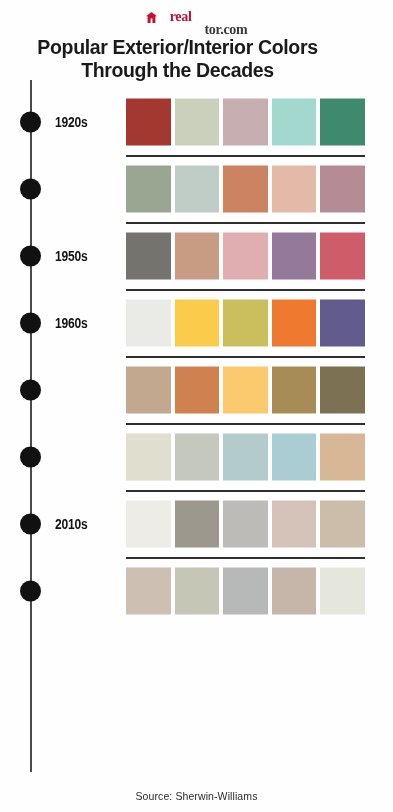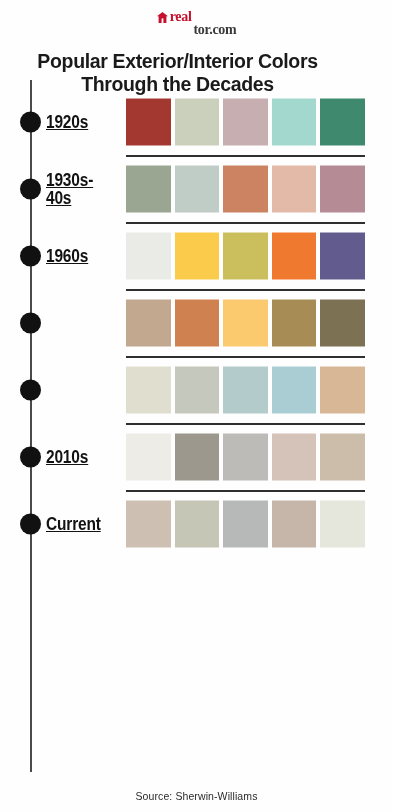--- a/index.html
+++ b/index.html
@@ -21,21 +21,21 @@
 
   
   .brand {
     position: absolute;
     top: 9px;
     left: 0;
     width: 393px;
     display: flex;
     align-items: center;
     justify-content: center;
-    gap: 2px;
+    gap: 13px;
     height: 16px;
   }
   .brand-house {
     width: 11px;
     height: 11px;
     position: relative;
     display: inline-block;
   }
   .brand-house svg { display: block; }
   .brand-word {
@@ -44,21 +44,21 @@
     font-weight: 700;
     letter-spacing: -0.3px;
     line-height: 1;
   }
   .brand-red { color: #c8102e; }
   .brand-dark { color: #3a3a3a; margin-top: 26px; }
 
   
   .title {
     position: absolute;
-    top: 50px;
+    top: 36px;
     left: 0;
     width: 355px;
     text-align: center;
     font-size: 19.5px;
     font-weight: 700;
     line-height: 1.17;
     color: #1a1a1a;
     letter-spacing: -0.35px;
     padding: 0 18px;
   }
@@ -103,32 +103,31 @@
     top: 50%;
     transform: translateY(-50%);
     width: 21px;
     height: 21px;
     border-radius: 50%;
     background: #111111;
   }
 
   .decade-label {
     position: absolute;
-    left: 46px;
+    left: 55px;
     top: 50%;
     transform: translateY(-50%);
     width: 78px;
     font-family: "Liberation Sans Narrow", "Liberation Sans", sans-serif;
-    font-size: 18px;
+    font-size: 14px;
     font-weight: 700;
     color: #121212;
     line-height: 1.0;
     letter-spacing: -0.2px;
     transform-origin: left center;
-    text-decoration: underline;
   }
   .decade-label span {
     display: block;
     transform: scaleX(0.86);
     transform-origin: left center;
     white-space: nowrap;
   }
 
   .swatches {
     position: absolute;
@@ -190,36 +189,46 @@
           <div class="swatch" title="#a33830" style="background: rgb(163, 56, 48);"></div>
           <div class="swatch" title="#cbd0bd" style="background: rgb(203, 208, 189);"></div>
           <div class="swatch" title="#c7aeb1" style="background: rgb(199, 174, 177);"></div>
           <div class="swatch" title="#a3d8cf" style="background: rgb(163, 216, 207);"></div>
           <div class="swatch" title="#3f8a6e" style="background: rgb(63, 138, 110);"></div>
         </div>
       </div>
       <div class="row">
         <div class="row-divider"></div>
         <div class="dot"></div>
-        <div class="decade-label">
-          <span>1930s-</span>
-          <span>40s</span>
-        </div>
         <div class="swatches">
           <div class="swatch" title="#9aa691" style="background: rgb(154, 166, 145);"></div>
           <div class="swatch" title="#bfcdc6" style="background: rgb(191, 205, 198);"></div>
           <div class="swatch" title="#cc8362" style="background: rgb(204, 131, 98);"></div>
           <div class="swatch" title="#e3b9a8" style="background: rgb(227, 185, 168);"></div>
           <div class="swatch" title="#b58b96" style="background: rgb(181, 139, 150);"></div>
         </div>
       </div>
       <div class="row">
         <div class="row-divider"></div>
         <div class="dot"></div>
         <div class="decade-label">
+          <span>1950s</span>
+        </div>
+        <div class="swatches">
+          <div class="swatch" title="#74736e" style="background: rgb(116, 115, 110);"></div>
+          <div class="swatch" title="#c79c83" style="background: rgb(199, 156, 131);"></div>
+          <div class="swatch" title="#e0aeb0" style="background: rgb(224, 174, 176);"></div>
+          <div class="swatch" title="#95799a" style="background: rgb(149, 121, 154);"></div>
+          <div class="swatch" title="#cf5d69" style="background: rgb(207, 93, 105);"></div>
+        </div>
+      </div>
+      <div class="row">
+        <div class="row-divider"></div>
+        <div class="dot"></div>
+        <div class="decade-label">
           <span>1960s</span>
         </div>
         <div class="swatches">
           <div class="swatch" title="#eaeae6" style="background: rgb(234, 234, 230);"></div>
           <div class="swatch" title="#fbcc4b" style="background: rgb(251, 204, 75);"></div>
           <div class="swatch" title="#cbbe5d" style="background: rgb(203, 190, 93);"></div>
           <div class="swatch" title="#ef7a2f" style="background: rgb(239, 122, 47);"></div>
           <div class="swatch" title="#625b8e" style="background: rgb(98, 91, 142);"></div>
         </div>
       </div>
@@ -255,23 +264,20 @@
           <div class="swatch" title="#eeece7" style="background: rgb(238, 236, 231);"></div>
           <div class="swatch" title="#9c988d" style="background: rgb(156, 152, 141);"></div>
           <div class="swatch" title="#bcbbb8" style="background: rgb(188, 187, 184);"></div>
           <div class="swatch" title="#d5c3ba" style="background: rgb(213, 195, 186);"></div>
           <div class="swatch" title="#cbbda9" style="background: rgb(203, 189, 169);"></div>
         </div>
       </div>
       <div class="row">
         <div class="row-divider"></div>
         <div class="dot"></div>
-        <div class="decade-label">
-          <span>Current</span>
-        </div>
         <div class="swatches">
           <div class="swatch" title="#cdc0b2" style="background: rgb(205, 192, 178);"></div>
           <div class="swatch" title="#c6c6b6" style="background: rgb(198, 198, 182);"></div>
           <div class="swatch" title="#b7b9b9" style="background: rgb(183, 185, 185);"></div>
           <div class="swatch" title="#c6b6a9" style="background: rgb(198, 182, 169);"></div>
           <div class="swatch" title="#e6e7dc" style="background: rgb(230, 231, 220);"></div>
         </div>
       </div>
     </div>
 

